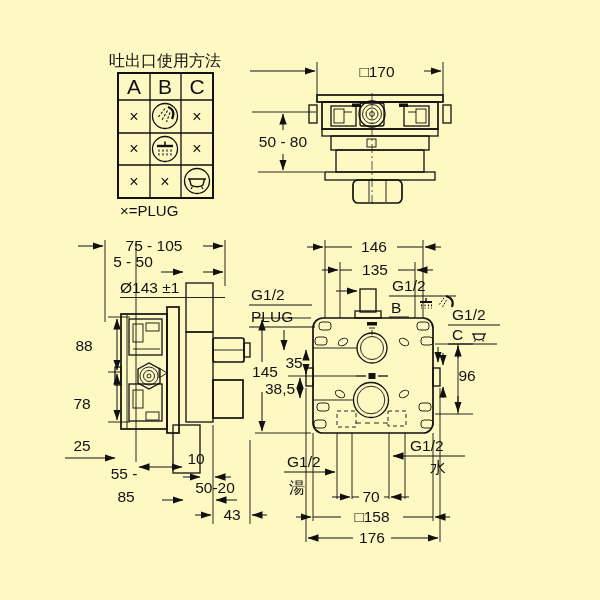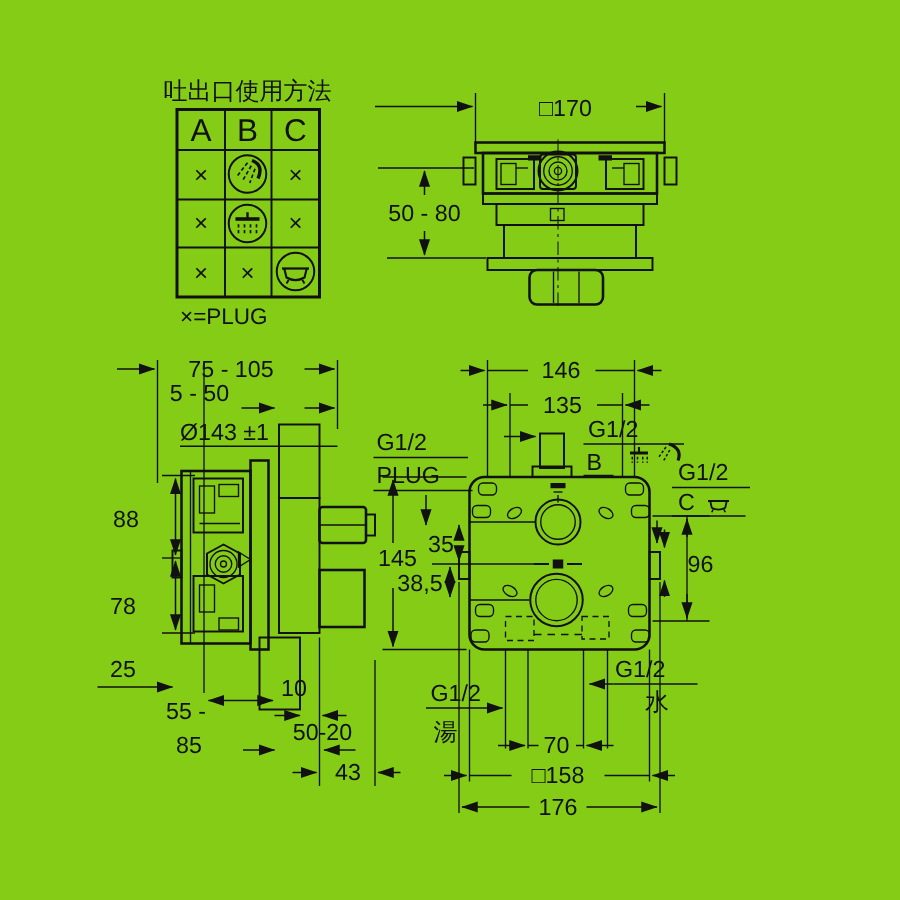--- a/index.html
+++ b/index.html
@@ -1,16 +1,16 @@
 <!DOCTYPE html>
 <html><head>
 <meta charset="utf-8">
 <style>
   html,body{margin:0;padding:0;background:#fff;}
-  .stage{width:600px;height:600px;position:relative;background:#84cc16;overflow:hidden;text-align:right;}
+  .stage{width:600px;height:600px;position:relative;background:#fef9c3;overflow:hidden;text-align:right;}
   svg{display:block;}
   svg text{font-family:"Liberation Sans","DejaVu Sans",sans-serif;fill:#111;}
   .ln{stroke:#111;fill:none;}
   .thin{stroke-width:0.9;}
   .dim{stroke-width:1;}
   .main{stroke-width:1.7;}
   .med{stroke-width:1.3;}
   .dtext{font-size:15.5px;}
   .ltext{font-size:15.5px;}
   .ctext{font-size:16px;}

